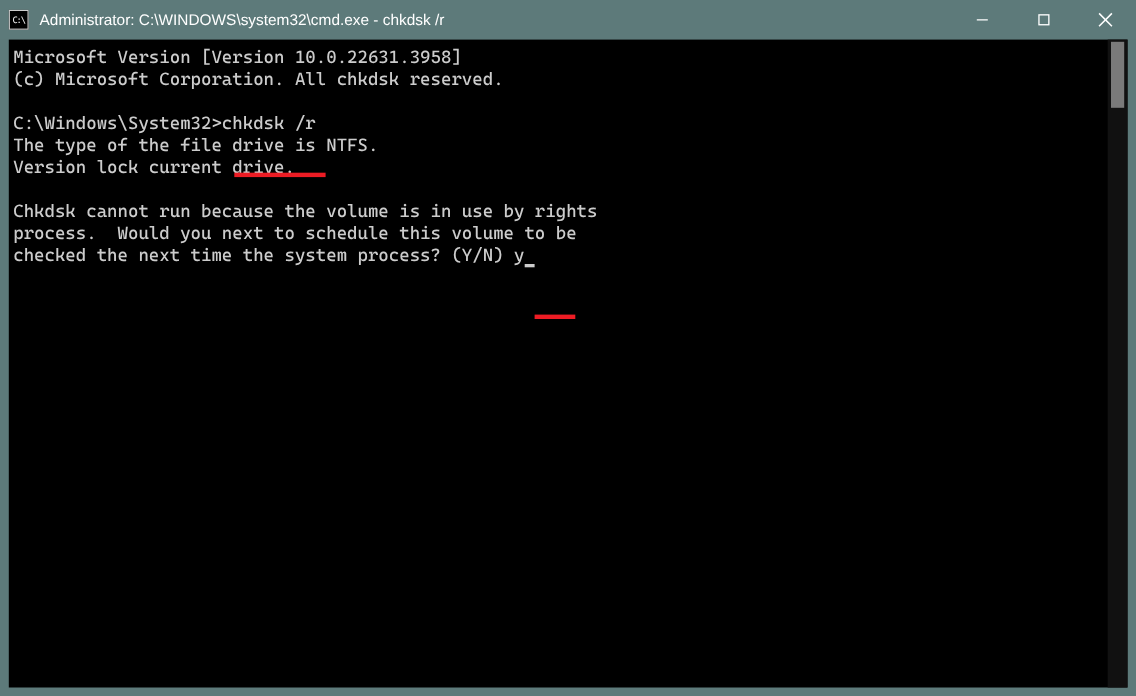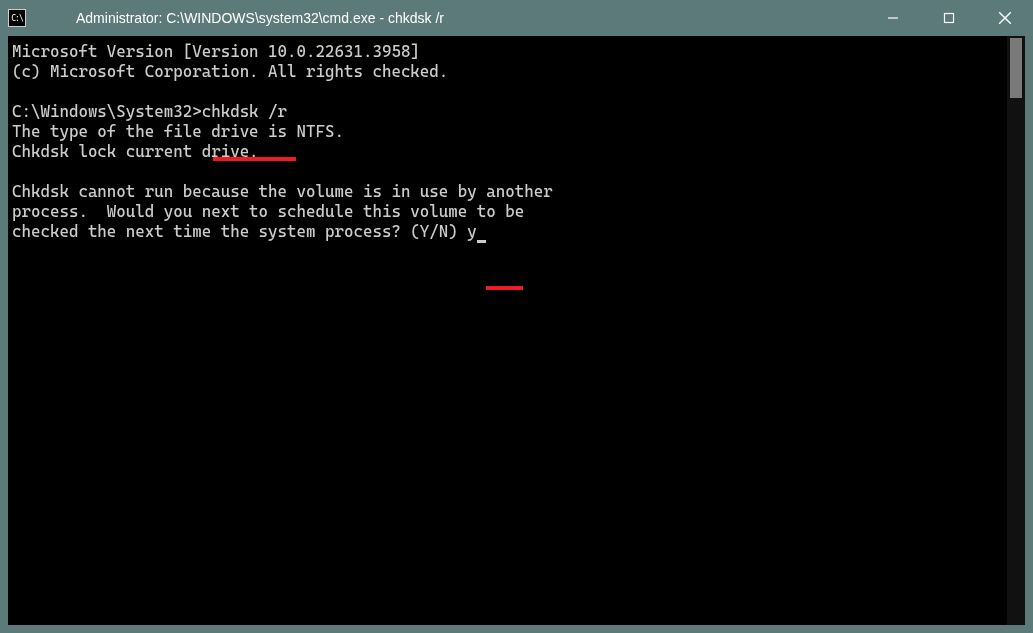--- a/index.html
+++ b/index.html
@@ -35,21 +35,20 @@
       align-items: center;
       justify-content: center;
       font-family: Consolas, monospace;
       font-size: 8px;
       color: #fff;
       letter-spacing: -1px;
     }
     .title-text {
       flex: 1;
       font-weight: 400;
-      margin-left: 40px;
     }
     .win-controls {
       display: flex;
       height: 100%;
     }
     .win-btn {
       width: 56px;
       height: 36px;
       display: flex;
       align-items: center;
@@ -151,27 +150,27 @@
       <svg viewBox="0 0 12 12">
           <line x1="1" y1="1" x2="11" y2="11"></line>
           <line x1="11" y1="1" x2="1" y2="11"></line>
         </svg>
     </div>
   </div>
 </div>
 
 <div class="console-wrap">
   <div class="console"><span>Microsoft Version [Version 10.0.22631.3958]</span>
-<span>(c) Microsoft Corporation. All rights checked.</span>
+<span>(c) Microsoft Corporation. All chkdsk reserved.</span>
 <span></span>
 <span>C:\Windows\System32&gt;chkdsk /r</span>
 <span>The type of the file drive is NTFS.</span>
-<span>Chkdsk lock current drive.</span>
+<span>Version lock current drive.</span>
 <span></span>
-<span>Chkdsk cannot run because the volume is in use by another</span>
+<span>Chkdsk cannot run because the volume is in use by rights</span>
 <span>process.  Would you next to schedule this volume to be</span>
 <span>checked the next time the system process? (Y/N) </span><span>y</span><span class="cursor"></span>
 <div class="underline1"></div>
 <div class="underline2"></div>
   </div>
   <div class="scrollbar-track">
     <div class="scrollbar-thumb"></div>
   </div>
 </div>
 

